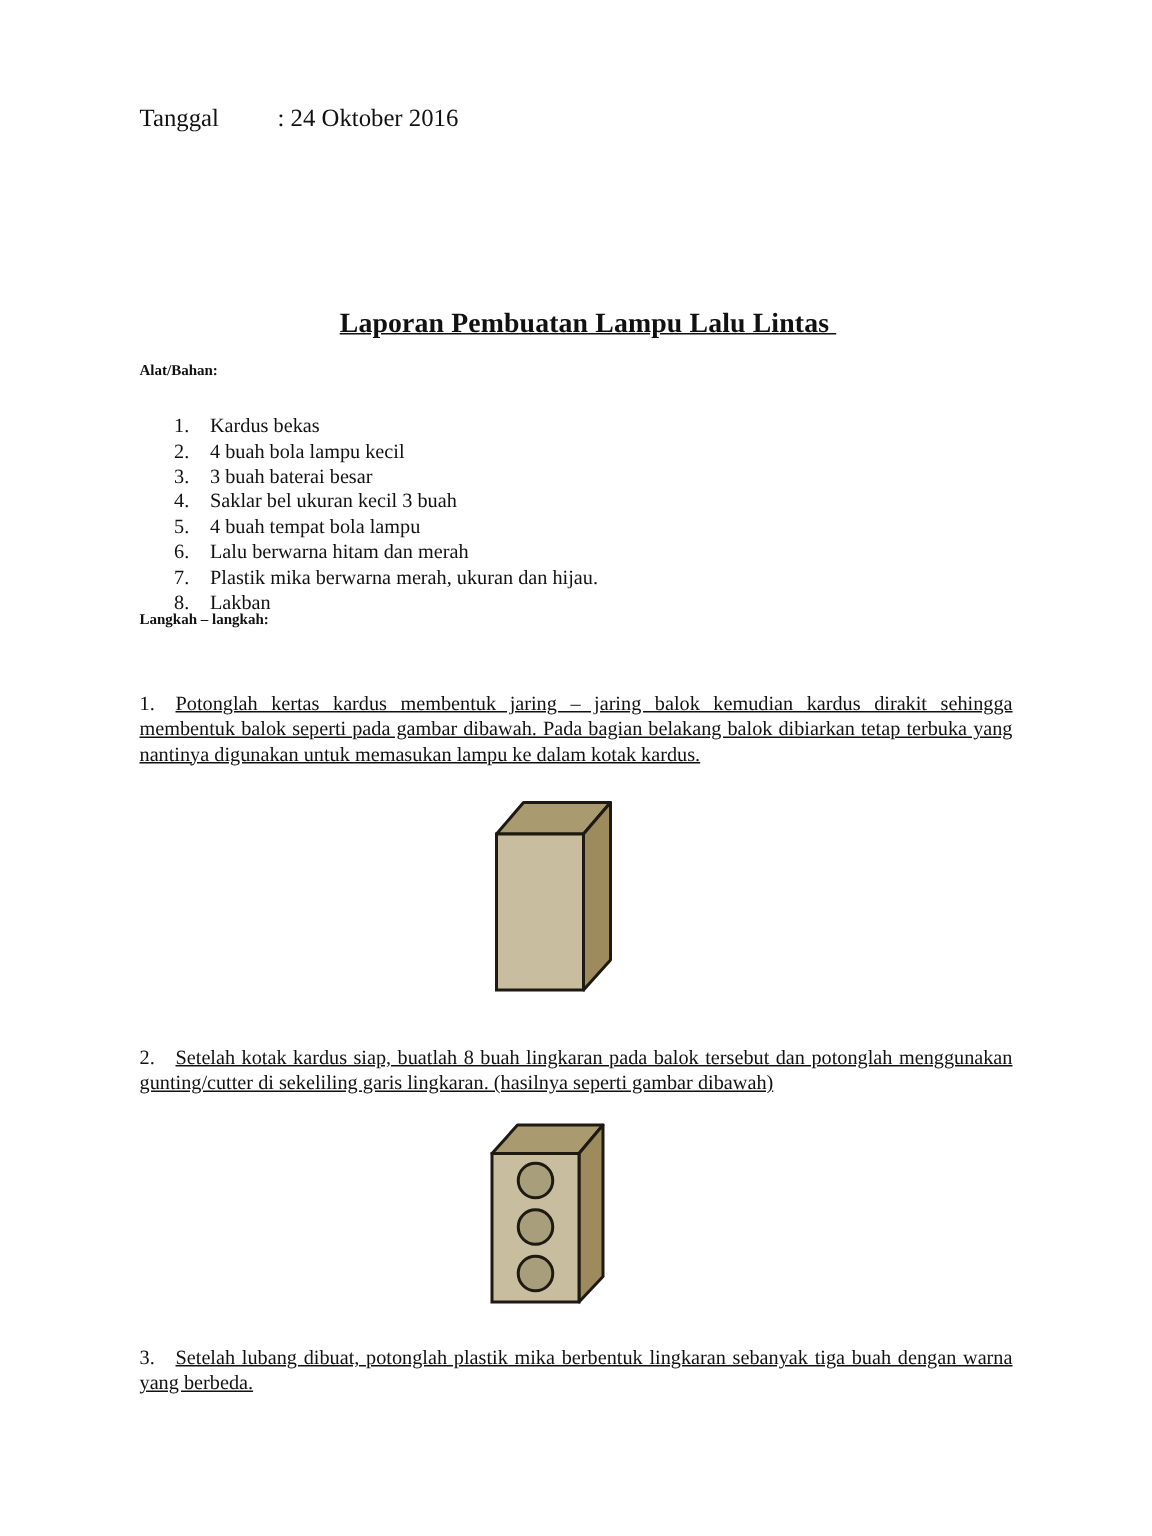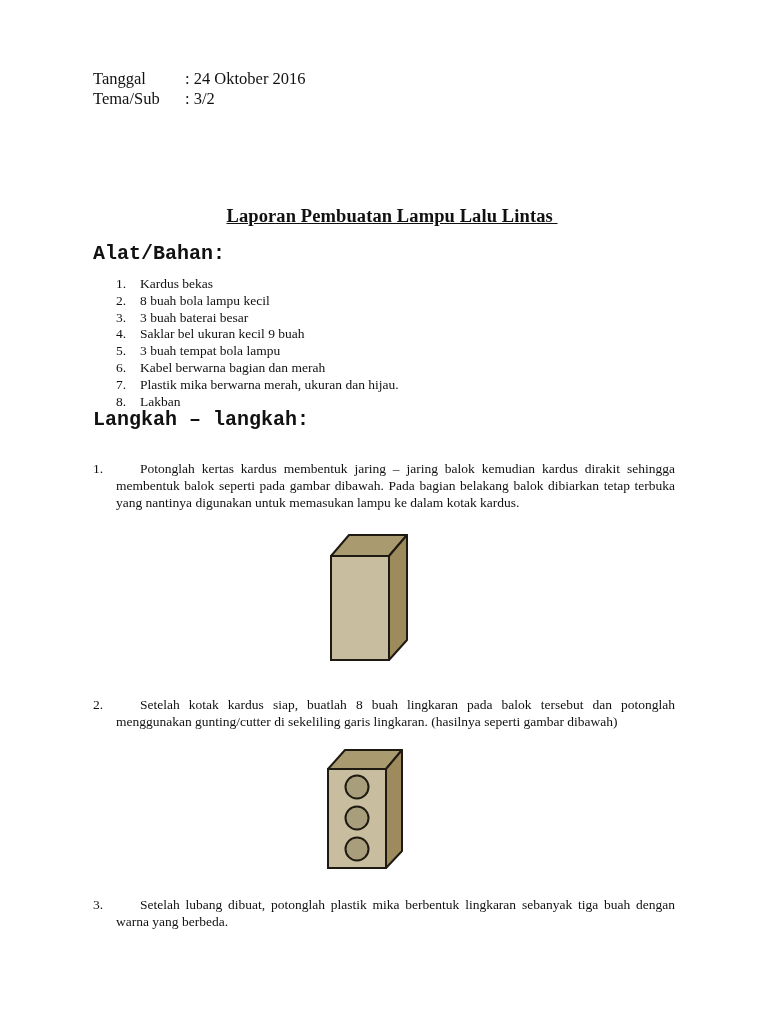--- a/index.html
+++ b/index.html
@@ -15,76 +15,72 @@
     .meta-val { }
 
     .title {
       position: absolute; left: 7px; width: 768px; top: 206px; text-align: center;
       font-weight: bold; font-size: 18.5px; text-decoration: underline;
       letter-spacing: 0.1px; white-space: pre;
     }
     .title span { padding-left: 2px; }
 
     .section-head {
-      position: absolute; left: 93px; font-weight: bold; font-size: 20px; font-family: Liberation Mono, monospace;
+      position: absolute; left: 93px; font-weight: bold; font-size: 10px;
     }
     .list { position: absolute; left: 116px; top: 276px; }
     .list-item { display: flex; font-size: 13.5px; line-height: 16.8px; height: 16.8px; }
     .list-num { width: 24px; }
 
     .step { position: absolute; left: 93px; width: 582px; font-size: 13.5px; line-height: 16.8px; }
     .step-num { position: absolute; left: 0; top: 0; }
-    .step-text { margin-left: 23px; text-align: justify; text-indent: 24px; }
+    .step-text { text-align: justify; text-indent: 24px; text-decoration: underline; }
 
     svg { position: absolute; }
   </style>
 </head>
 <body>
 
 <div class="page">
 
   <div class="meta">
     <div class="meta-row">
       <span class="meta-key">Tanggal</span>
       <span class="meta-val">: 24 Oktober 2016</span>
-    </div>
-    <div class="meta-row">
-      <span class="meta-key">Tema/Sub</span>
-      <span class="meta-val">: 3/2</span>
     </div>
   </div>
 
   <div class="title"><span>Laporan Pembuatan Lampu Lalu Lintas </span></div>
 
   <div class="section-head" style="top:242px;">Alat/Bahan:</div>
 
   <div class="list">
     <div class="list-item">
         <span class="list-num">1.</span>
         <span>Kardus bekas</span>
       </div>
     <div class="list-item">
         <span class="list-num">2.</span>
-        <span>8 buah bola lampu kecil</span>
+        <span>4 buah bola lampu kecil</span>
       </div>
     <div class="list-item">
         <span class="list-num">3.</span>
         <span>3 buah baterai besar</span>
       </div>
     <div class="list-item">
         <span class="list-num">4.</span>
-        <span>Saklar bel ukuran kecil 9 buah</span>
+        <span>Saklar bel ukuran kecil 3 buah</span>
       </div>
     <div class="list-item">
         <span class="list-num">5.</span>
-        <span>3 buah tempat bola lampu</span>
+        <span>4 buah tempat bola lampu</span>
       </div>
     <div class="list-item">
         <span class="list-num">6.</span>
-        <span>Kabel berwarna bagian dan merah</span>
+        <span>Lalu berwarna hitam dan merah</span>
       </div>
     <div class="list-item">
         <span class="list-num">7.</span>
         <span>Plastik mika berwarna merah, ukuran dan hijau.</span>
       </div>
     <div class="list-item">
         <span class="list-num">8.</span>
         <span>Lakban</span>
       </div>
   </div>

